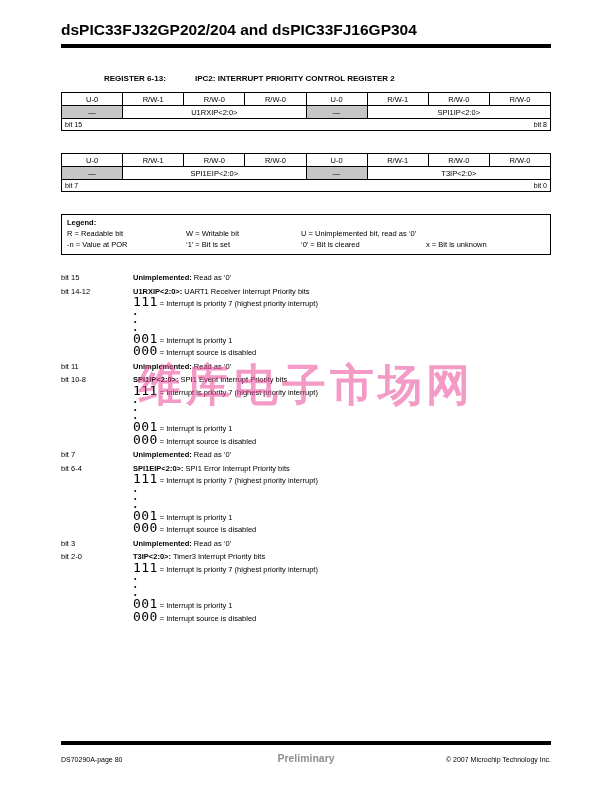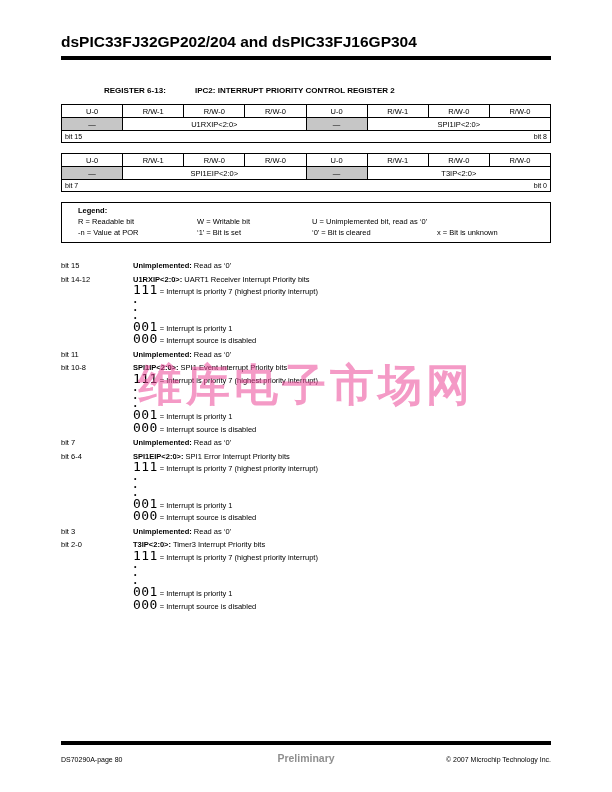--- a/index.html
+++ b/index.html
@@ -1,34 +1,34 @@
 <!DOCTYPE html>
 <html><head>
 <meta charset="utf-8">
 <style>
   * { margin:0; padding:0; box-sizing:border-box; }
   html,body { background:#ffffff; }
   body { font-family:"Liberation Sans","DejaVu Sans",sans-serif; color:#000; }
   .page { position:relative; width:612px; height:792px; background:#fff; overflow:hidden; margin:0 auto; }
-  .content { position:absolute; left:61px; width:490px; top:12px; }
+  .content { position:absolute; left:61px; width:490px; top:0; }
 
   .doc-title { font-size:15.5px; font-weight:bold; margin-top:21px; white-space:nowrap; }
   .thick-rule { height:4px; background:#000; margin-top:5px; }
 
   .reg-heading { margin-top:26px; font-size:8px; font-weight:bold; display:flex;padding-left:43px; }
   .reg-label { flex:0 0 91px; }
 
   #reg-tables { margin-top:9px; }
-  .reg-table { width:100%; border-collapse:collapse; table-layout:fixed; margin-bottom:10px; }
+  .reg-table { width:100%; border-collapse:collapse; table-layout:fixed; margin-bottom:22px; }
   .reg-table td { border:1px solid #000; height:13px; text-align:center; font-size:7.5px; padding:1px 2px; }
   .reg-table .shaded { background:#c6c6c6; }
   .reg-table .bitnum-cell { text-align:left; font-size:7px; height:12px; padding:1px 3px; }
   .bitnum-flex { display:flex; justify-content:space-between; }
 
-  .legend-box { border:1px solid #000; margin-top:0px; padding:2px 16px 4px; font-size:7.5px; }
+  .legend-box { border:1px solid #000; margin-top:0px; padding:2px 5px 4px; font-size:7.5px; }
   .legend-title { font-weight:bold; line-height:11px; }
   .legend-row { display:grid; grid-template-columns:119px 115px 125px 1fr; line-height:11px; }
   .legend-cell { white-space:nowrap; }
 
   #bit-desc { margin-top:18px; font-size:7.5px; }
   .bit-item { display:flex; margin-bottom:3px; }
   .bit-range { flex:0 0 72px; line-height:10.5px; }
   .bit-body { flex:1; }
   .bit-head { line-height:10.5px; }
   .bit-name { font-weight:bold; }

